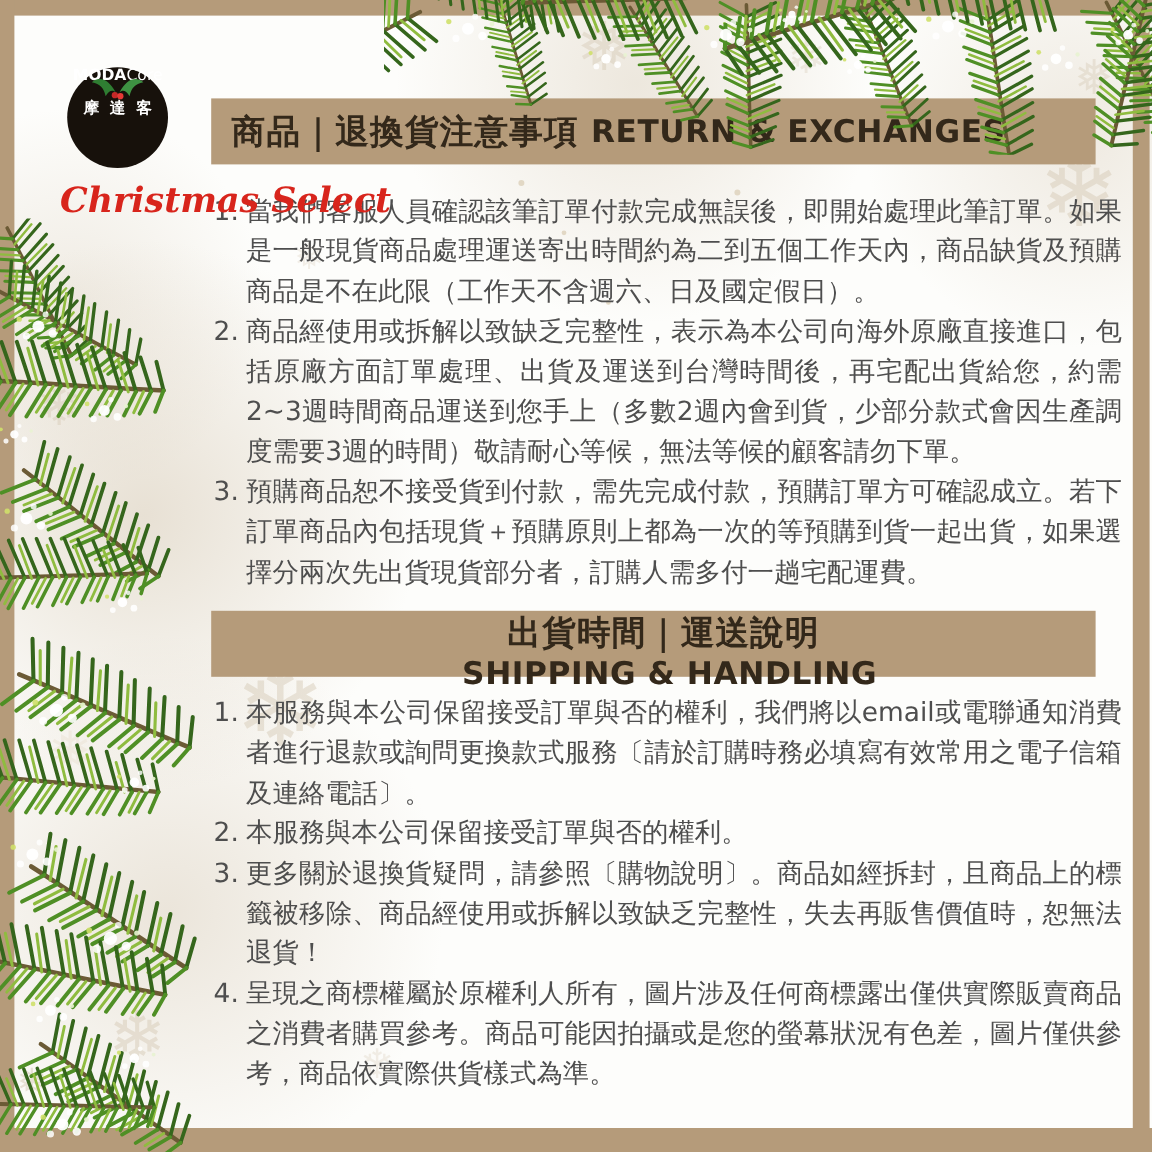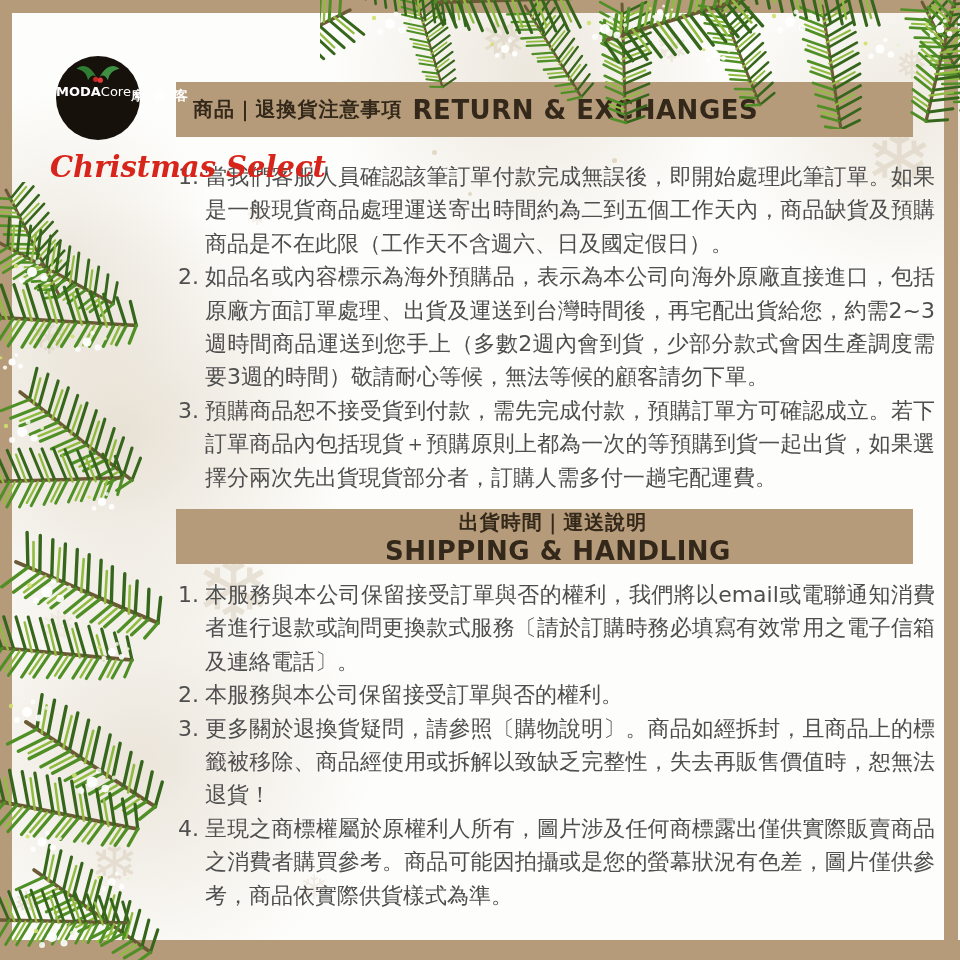--- a/index.html
+++ b/index.html
@@ -27,40 +27,40 @@
   
   .flake { position:absolute; z-index:1; color:#d2c5af; line-height:1; user-select:none; }
   .flake.white { color:#efe9de; }
 
   .dot { position:absolute; border-radius:50%; background:#e2d8c5; z-index:1; }
 
   
   .logo { position:absolute; left:50px; top:56px; width:180px; z-index:5; }
   .logo-circle {
     position:relative; margin-left:6px; width:84px; height:84px; border-radius:50%;
-    background:#17110b; display:flex; flex-direction:row; align-items:center;
-    justify-content:space-between; padding-bottom:14px;
+    background:#17110b; display:flex; flex-direction:column; align-items:center;
+    justify-content:flex-start; padding-bottom:14px;
   }
   .holly { position:absolute; top:5px; left:50%; transform:translateX(-50%); }
   .brand-en { color:#fff; font-size:13px; letter-spacing:0; white-space:nowrap; }
   .brand-en .b1 { font-weight:700; }
   .brand-en .b2 { font-weight:400; }
   .brand-zh { color:#fff; font-size:13px; font-weight:600; letter-spacing:9px; margin-right:-9px; margin-top:10px; white-space:nowrap; }
   .tagline {
     margin-top:10px; width:176px; text-align:center;
     font-family:"DejaVu Serif","Liberation Serif",serif;
     font-style:italic; font-weight:700; font-size:29px; color:#d8251c; white-space:nowrap;
   }
 
   
   .bar {
     position:absolute; left:176px; width:737px; height:55px; background:#b59b7a;
     display:flex; align-items:center; padding-left:17px; z-index:4;
   }
-  .bar .zh { font-size:20px; font-weight:700; color:#33281a; letter-spacing:1px; }
+  .bar .zh { font-size:28px; font-weight:700; color:#33281a; letter-spacing:1px; }
   .bar .en { font-size:26px; font-weight:700; color:#33281a; margin-left:10px; letter-spacing:.5px; }
   .bar1 { top:82px; }
   .bar2 { top:509px;flex-direction:column; }
 
   
   .plist { position:absolute; left:178px; width:757px; z-index:4; }
   .plist1 { top:160px; }
   .plist2 { top:578px; }
   .pitem { display:flex; font-size:22px; line-height:33.4px; color:#4e4e4e; }
   .pitem .num { flex:none; width:27px; }
@@ -121,21 +121,21 @@
     <span class="en">RETURN &amp; EXCHANGES</span>
   </div>
 
   <div class="plist plist1">
     <div class="pitem">
       <span class="num">1.</span>
       <span class="txt">當我們客服人員確認該筆訂單付款完成無誤後，即開始處理此筆訂單。如果是一般現貨商品處理運送寄出時間約為二到五個工作天內，商品缺貨及預購商品是不在此限（工作天不含週六、日及國定假日）。</span>
     </div>
     <div class="pitem">
       <span class="num">2.</span>
-      <span class="txt">如品名或內容標示為海外預購品，表示為本公司向海外原廠直接進口，包括原廠方面訂單處理、出貨及運送到台灣時間後，再宅配出貨給您，約需2~3週時間商品運送到您手上（多數2週內會到貨，少部分款式會因生產調度需要3週的時間）敬請耐心等候，無法等候的顧客請勿下單。</span>
+      <span class="txt">商品經使用或拆解以致缺乏完整性，表示為本公司向海外原廠直接進口，包括原廠方面訂單處理、出貨及運送到台灣時間後，再宅配出貨給您，約需2~3週時間商品運送到您手上（多數2週內會到貨，少部分款式會因生產調度需要3週的時間）敬請耐心等候，無法等候的顧客請勿下單。</span>
     </div>
     <div class="pitem">
       <span class="num">3.</span>
       <span class="txt">預購商品恕不接受貨到付款，需先完成付款，預購訂單方可確認成立。若下訂單商品內包括現貨＋預購原則上都為一次的等預購到貨一起出貨，如果選擇分兩次先出貨現貨部分者，訂購人需多付一趟宅配運費。</span>
     </div>
   </div>
 
   <div class="bar bar2">
     <span class="zh">出貨時間｜運送說明</span>
     <span class="en">SHIPPING &amp; HANDLING</span>

